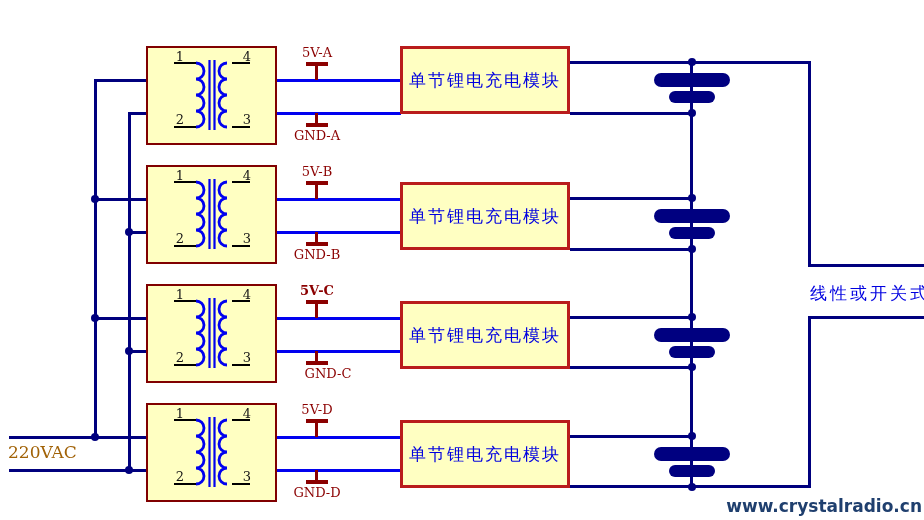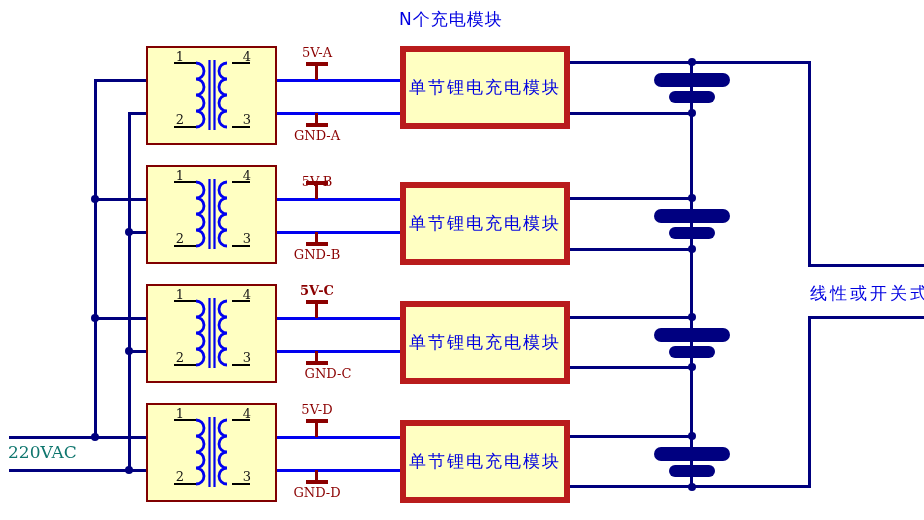--- a/index.html
+++ b/index.html
@@ -4,47 +4,46 @@
 <style>
   html,body{margin:0;padding:0;background:#fff;}
   #canvas{position:relative;width:924px;height:520px;background:#ffffff;overflow:hidden;
           font-family:"DejaVu Sans",sans-serif;}
   .abs{position:absolute;}
   
   .wire{position:absolute;background:#00007E;}
   .wire.blue{background:#0101EF;}
   .dot{position:absolute;width:8px;height:8px;border-radius:50%;background:#00007E;}
   
-  .modbox{position:absolute;width:170px;height:83px;background:#FFFFC2;border:6px solid #b91c1c;
+  .modbox{position:absolute;width:170px;height:68px;background:#FFFFC2;border:3px solid #b91c1c;
           box-sizing:border-box;display:flex;align-items:center;justify-content:center;}
   .modbox span{color:#0000E0;font-size:17px;letter-spacing:2px;white-space:nowrap;}
   
   .hdr{position:absolute;color:#0000E0;font-size:17px;letter-spacing:1px;white-space:nowrap;}
   .netlabel{position:absolute;width:60px;text-align:center;color:#8B0000;font-size:13px;
             font-family:"DejaVu Serif",serif;white-space:nowrap;}
   .redbar{position:absolute;width:22px;height:4px;background:#8B0000;}
   .redstem{position:absolute;width:3px;background:#8B0000;}
-  .srclabel{position:absolute;color:#0f766e;font-size:17px;font-family:"DejaVu Serif",serif;}
+  .srclabel{position:absolute;color:#a16207;font-size:17px;font-family:"DejaVu Serif",serif;}
   .outlabel{position:absolute;color:#0000E0;font-size:17px;letter-spacing:3px;white-space:nowrap;}
   
   .plate{position:absolute;background:#000080;}
   .plate.long{width:76px;height:14px;border-radius:7px;}
   .plate.short{width:46px;height:12px;border-radius:6px;}
   
   .wm-title{position:absolute;right:0px;top:450px;color:#1F3F6E;font-size:40px;font-weight:bold;
             letter-spacing:1px;white-space:nowrap;}
   .wm-url{position:absolute;right:2px;top:496px;color:#1F3F6E;font-size:17px;font-weight:bold;
           white-space:nowrap;}
 </style>
 </head>
 <body>
 
 <div id="canvas">
 
-  <div class="hdr" style="left:399px;top:8px;">N个充电模块</div>
 
   <div class="wire" style="left:94px;top:79px;width:3px;height:360px;"></div>
   <div class="wire" style="left:128px;top:112px;width:3px;height:360px;"></div>
   <div class="wire" style="left:9px;top:436px;width:138px;height:3px;"></div>
   <div class="wire" style="left:9px;top:469px;width:138px;height:3px;"></div>
   <div class="srclabel" style="left:8px;top:442px;">220VAC</div>
 
   <div class="wire" style="left:690px;top:61px;width:3px;height:427px;"></div>
 
   <div class="wire" style="left:570px;top:61px;width:241px;height:3px;"></div>
@@ -111,21 +110,21 @@
       <path d="M63.5 14V84 M68.5 14V84" stroke="#0101EF" stroke-width="2.2" fill="none"></path>
       <text x="34" y="15" font-size="13" font-family="DejaVu Serif,serif" fill="#151515" text-anchor="middle">1</text>
       <text x="101" y="15" font-size="13" font-family="DejaVu Serif,serif" fill="#151515" text-anchor="middle">4</text>
       <text x="34" y="78" font-size="13" font-family="DejaVu Serif,serif" fill="#151515" text-anchor="middle">2</text>
       <text x="101" y="78" font-size="13" font-family="DejaVu Serif,serif" fill="#151515" text-anchor="middle">3</text>
     </svg>
     <div class="wire blue" style="left:277px;top:198px;width:124px;height:3px;"></div>
     <div class="wire blue" style="left:277px;top:231px;width:124px;height:3px;"></div>
     <div class="redbar" style="left:306px;top:181px;"></div>
     <div class="redstem" style="left:315px;top:185px;height:14px;"></div>
-    <div class="netlabel" style="left:287px;top:164px;margin-top:10px;">5V-B</div>
+    <div class="netlabel" style="left:287px;top:164px;">5V-B</div>
     <div class="redstem" style="left:315px;top:232px;height:11px;"></div>
     <div class="redbar" style="left:306px;top:242px;"></div>
     <div class="netlabel" style="left:287px;top:247px;">GND-B</div>
     <div class="modbox" style="left:400px;top:182px;">
       <span>单节锂电充电模块</span>
     </div>
     <div class="wire" style="left:570px;top:197px;width:122px;height:3px;"></div>
     <div class="wire" style="left:570px;top:248px;width:122px;height:3px;"></div>
     <div class="plate long" style="left:654px;top:209px;"></div>
     <div class="plate short" style="left:669px;top:227px;"></div>
@@ -183,14 +182,15 @@
     <div class="redbar" style="left:306px;top:480px;"></div>
     <div class="netlabel" style="left:287px;top:485px;">GND-D</div>
     <div class="modbox" style="left:400px;top:420px;">
       <span>单节锂电充电模块</span>
     </div>
     <div class="wire" style="left:570px;top:435px;width:122px;height:3px;"></div>
     <div class="plate long" style="left:654px;top:447px;"></div>
     <div class="plate short" style="left:669px;top:465px;"></div>
   </div>
 
+  <div class="wm-url">www.crystalradio.cn</div>
 
 </div>
 
 </body></html>

